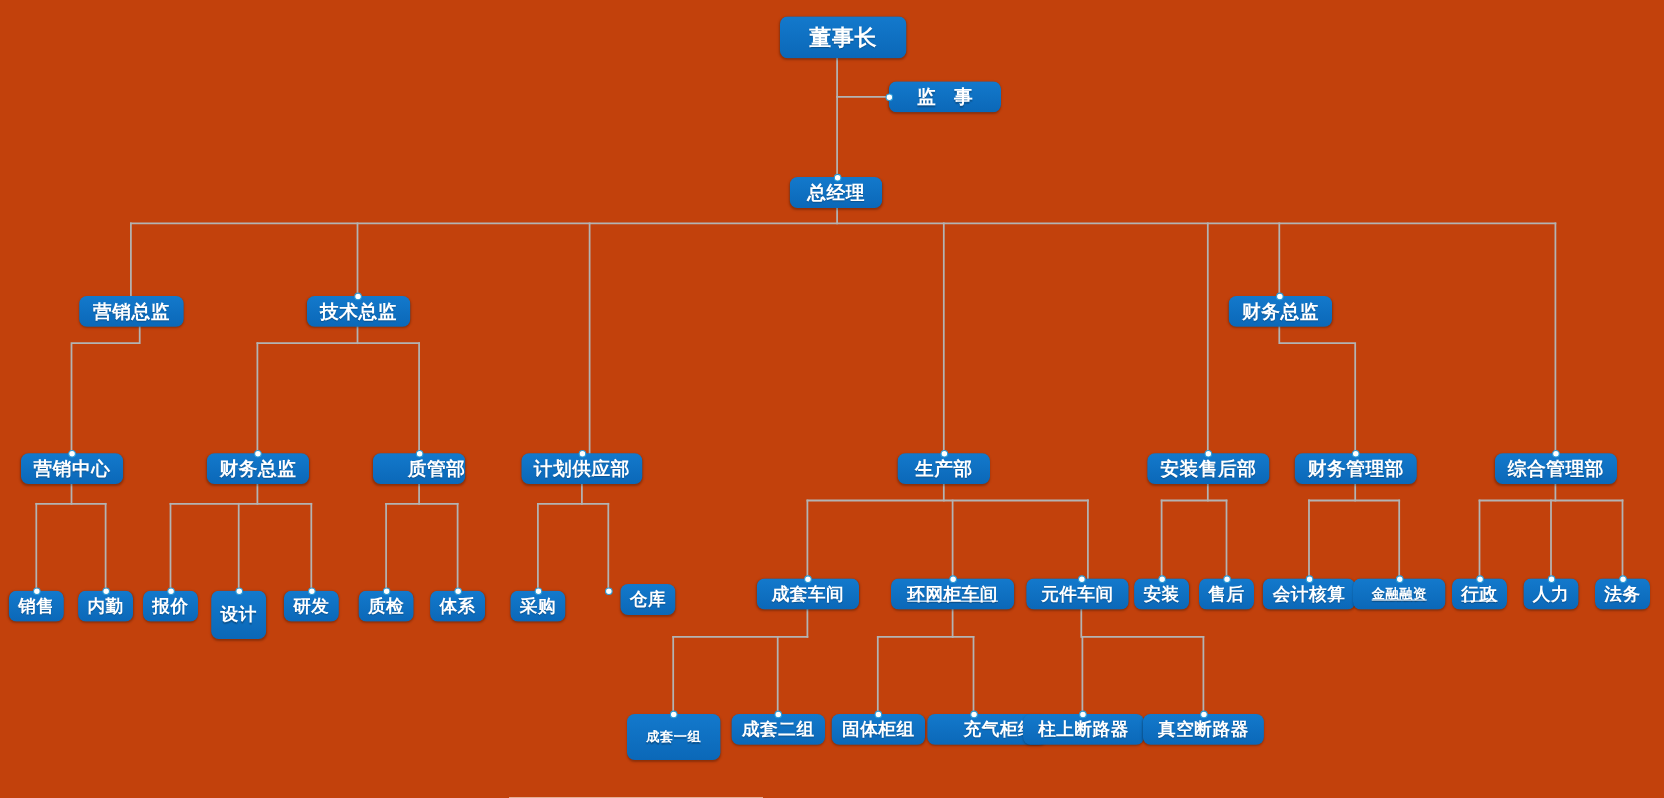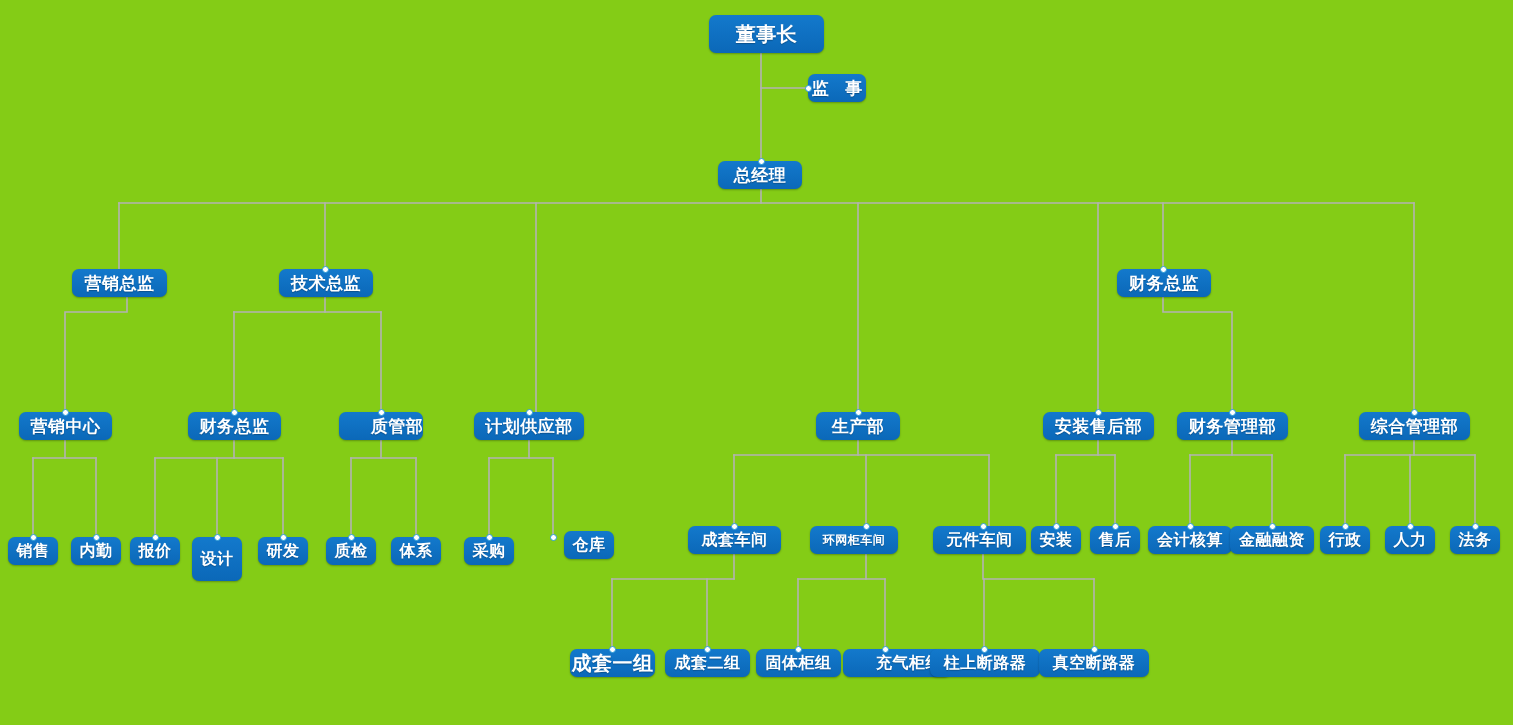--- a/index.html
+++ b/index.html
@@ -4,21 +4,21 @@
 <style>
   html,body{margin:0;padding:0;background:#ffffff;}
   body{
     font-family:"Liberation Sans","DejaVu Sans",sans-serif;
     -webkit-font-smoothing:antialiased;
   }
   #chart{
     position:relative;
     width:1513px;
     height:725px;
-    background:#84cc16;
+    background:#c2410c;
     overflow:hidden;
   }
   #edges{
     position:absolute;
     left:0; top:0;
     width:1513px; height:725px;
     pointer-events:none;
   }
   .node{
     position:absolute;
@@ -116,21 +116,21 @@
       <path d="M 866,554 L 866,579" fill="none" stroke="#b3b3b3" stroke-width="1.6" stroke-linecap="square"></path>
       <path d="M 798,579 L 885,579" fill="none" stroke="#b3b3b3" stroke-width="1.6" stroke-linecap="square"></path>
       <path d="M 798,579 L 798,649" fill="none" stroke="#b3b3b3" stroke-width="1.6" stroke-linecap="square"></path>
       <path d="M 885,579 L 885,649" fill="none" stroke="#b3b3b3" stroke-width="1.6" stroke-linecap="square"></path>
       <path d="M 983,554 L 983,579" fill="none" stroke="#b3b3b3" stroke-width="1.6" stroke-linecap="square"></path>
       <path d="M 984,579 L 1094,579" fill="none" stroke="#b3b3b3" stroke-width="1.6" stroke-linecap="square"></path>
       <path d="M 984,579 L 984,649" fill="none" stroke="#b3b3b3" stroke-width="1.6" stroke-linecap="square"></path>
       <path d="M 1094,579 L 1094,649" fill="none" stroke="#b3b3b3" stroke-width="1.6" stroke-linecap="square"></path>
     </svg>
 <div class="node" style="left: 709px; top: 15px; width: 115px; height: 38px; font-size: 20px;">董事长</div>
-    <div class="node wide-space" style="left: 808px; top: 74px; width: 58px; height: 28px;">监 事</div>
+    <div class="node wide-space" style="left: 808px; top: 74px; width: 102px; height: 28px;">监 事</div>
     <div class="node" style="left: 718px; top: 161px; width: 84px; height: 28px;">总经理</div>
     <div class="node" style="left: 72px; top: 269px; width: 95px; height: 28px;">营销总监</div>
     <div class="node" style="left: 279px; top: 269px; width: 94px; height: 28px;">技术总监</div>
     <div class="node" style="left: 1117px; top: 269px; width: 94px; height: 28px;">财务总监</div>
     <div class="node" style="left: 19px; top: 412px; width: 93px; height: 28px;">营销中心</div>
     <div class="node" style="left: 188px; top: 412px; width: 93px; height: 28px;">财务总监</div>
     <div class="node" style="left: 339px; top: 412px; width: 84px; height: 28px; padding-left: 32px;">质管部</div>
     <div class="node" style="left: 474px; top: 412px; width: 110px; height: 28px;">计划供应部</div>
     <div class="node" style="left: 816px; top: 412px; width: 84px; height: 28px;">生产部</div>
     <div class="node" style="left: 1043px; top: 412px; width: 111px; height: 28px;">安装售后部</div>
@@ -139,30 +139,30 @@
     <div class="node" style="left: 8px; top: 537px; width: 50px; height: 28px; font-size: 16px;">销售</div>
     <div class="node" style="left: 71px; top: 537px; width: 50px; height: 28px; font-size: 16px;">内勤</div>
     <div class="node" style="left: 130px; top: 537px; width: 50px; height: 28px; font-size: 16px;">报价</div>
     <div class="node" style="left: 192px; top: 537px; width: 50px; height: 44px; font-size: 16px;">设计</div>
     <div class="node" style="left: 258px; top: 537px; width: 50px; height: 28px; font-size: 16px;">研发</div>
     <div class="node" style="left: 326px; top: 537px; width: 50px; height: 28px; font-size: 16px;">质检</div>
     <div class="node" style="left: 391px; top: 537px; width: 50px; height: 28px; font-size: 16px;">体系</div>
     <div class="node" style="left: 464px; top: 537px; width: 50px; height: 28px; font-size: 16px;">采购</div>
     <div class="node" style="left: 528px; top: 531px; width: 50px; height: 28px; font-size: 16px; margin-left: 36px;">仓库</div>
     <div class="node" style="left: 688px; top: 526px; width: 93px; height: 28px; font-size: 16px;">成套车间</div>
-    <div class="node" style="left: 810px; top: 526px; width: 88px; height: 28px; font-size: 12px;">环网柜车间</div>
+    <div class="node" style="left: 810px; top: 526px; width: 112px; height: 28px; font-size: 16px; text-decoration: underline;">环网柜车间</div>
     <div class="node" style="left: 933px; top: 526px; width: 93px; height: 28px; font-size: 16px;">元件车间</div>
     <div class="node" style="left: 1031px; top: 526px; width: 50px; height: 28px; font-size: 16px;">安装</div>
     <div class="node" style="left: 1090px; top: 526px; width: 50px; height: 28px; font-size: 16px;">售后</div>
     <div class="node" style="left: 1148px; top: 526px; width: 84px; height: 28px; font-size: 16px;">会计核算</div>
-    <div class="node" style="left: 1230px; top: 526px; width: 84px; height: 28px; font-size: 16px;">金融融资</div>
-    <div class="node" style="left: 1320px; top: 526px; width: 50px; height: 28px; font-size: 16px;">行政</div>
+    <div class="node" style="left: 1230px; top: 526px; width: 84px; height: 28px; font-size: 12px; text-decoration: underline;">金融融资</div>
+    <div class="node" style="left: 1320px; top: 526px; width: 50px; height: 28px; font-size: 16px; text-decoration: underline;">行政</div>
     <div class="node" style="left: 1385px; top: 526px; width: 50px; height: 28px; font-size: 16px;">人力</div>
     <div class="node" style="left: 1450px; top: 526px; width: 50px; height: 28px; font-size: 16px;">法务</div>
-    <div class="node" style="left: 570px; top: 649px; width: 85px; height: 28px; font-size: 20px;">成套一组</div>
+    <div class="node" style="left: 570px; top: 649px; width: 85px; height: 42px; font-size: 12px;">成套一组</div>
     <div class="node" style="left: 665px; top: 649px; width: 85px; height: 28px; font-size: 16px;">成套二组</div>
     <div class="node" style="left: 756px; top: 649px; width: 85px; height: 28px; font-size: 16px;">固体柜组</div>
     <div class="node" style="left: 843px; top: 649px; width: 108px; height: 28px; font-size: 16px; padding-left: 24px;">充气柜组</div>
     <div class="node" style="left: 930px; top: 649px; width: 110px; height: 28px; font-size: 16px;">柱上断路器</div>
     <div class="node" style="left: 1039px; top: 649px; width: 110px; height: 28px; font-size: 16px;">真空断路器</div>
     <div class="port" style="left: 804.5px; top: 84.5px;"></div>
     <div class="port" style="left: 757.5px; top: 157.5px;"></div>
     <div class="port" style="left: 321.5px; top: 265.5px;"></div>
     <div class="port" style="left: 1159.5px; top: 265.5px;"></div>
     <div class="port" style="left: 61.5px; top: 408.5px;"></div>

